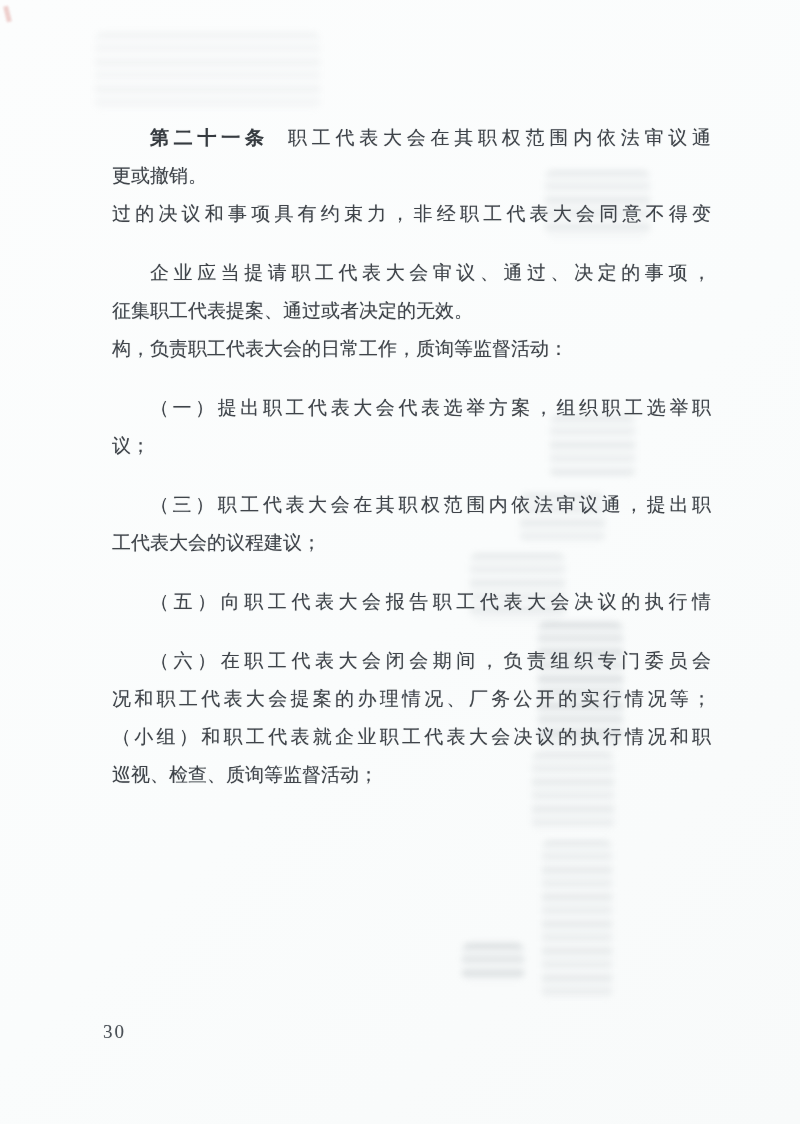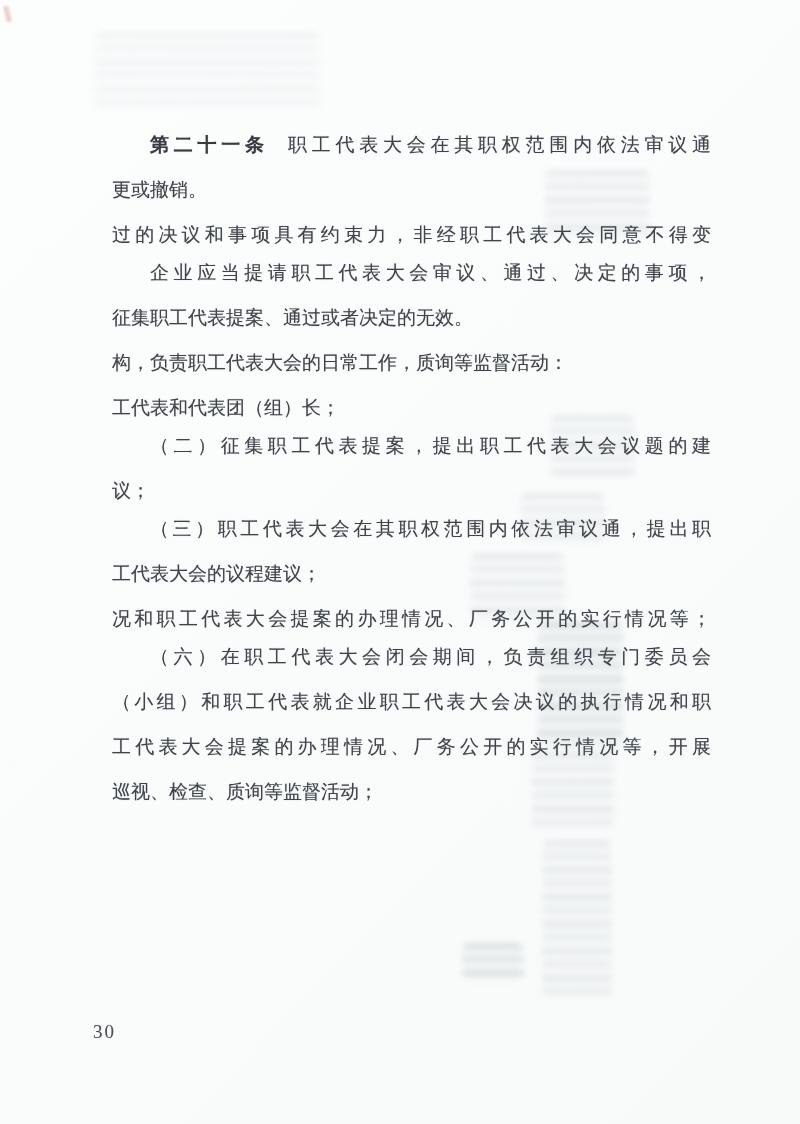--- a/index.html
+++ b/index.html
@@ -36,32 +36,32 @@
   .bleed.dark{opacity:.55;}
   .bleed.faint{opacity:.18;}
   
   .textblock{
     position:absolute;left:112px;top:119px;width:599px;
     color:#3f444a;
     font-size:19px;
     line-height:38px;
     text-shadow:0 0 1px rgba(63,68,74,.35);
   }
-  .ln{white-space:nowrap;margin-top:7px;}
+  .ln{white-space:nowrap;}
   .ln.jf{
     white-space:normal;
     text-align:justify;
     text-align-last:justify;
     text-justify:inter-character;
   }
   .ln.ind{text-indent:2em;}
-  .ln.ps{margin-top:0;}
+  .ln.ps{margin-top:21px;}
   .head{font-weight:700;color:#363b40;margin-right:19px;}
   .page-number{
-    position:absolute;left:93px;top:1019px;
+    position:absolute;left:103px;top:1019px;
     font-size:19px;line-height:26px;color:#4a5056;
     letter-spacing:2px;
     text-shadow:0 0 1px rgba(70,76,82,.3);
   }
 </style>
 </head>
 <body>
 
 <div class="page">
 
@@ -77,27 +77,26 @@
   <div class="bleed" style="left:542px;top:840px;width:70px;height:160px;"></div>
   <div class="bleed dark" style="left:462px;top:943px;width:62px;height:38px;"></div>
 
   <div class="textblock">
     <div class="ln ind jf"><span class="head">第二十一条</span><span>职工代表大会在其职权范围内依法审议通</span></div>
     <div class="ln"><span>更或撤销。</span></div>
     <div class="ln jf"><span>过的决议和事项具有约束力，非经职工代表大会同意不得变</span></div>
     <div class="ln ind jf ps"><span>企业应当提请职工代表大会审议、通过、决定的事项，</span></div>
     <div class="ln"><span>征集职工代表提案、通过或者决定的无效。</span></div>
     <div class="ln"><span>构，负责职工代表大会的日常工作，质询等监督活动：</span></div>
-    <div class="ln"><span>工代表和代表团（组）长；</span></div>
-    <div class="ln ind jf ps"><span>（二）征集职工代表提案，提出职工代表大会议题的建</span></div>
+    <div class="ln ind jf ps"><span>（一）提出职工代表大会代表选举方案，组织职工选举职</span></div>
     <div class="ln"><span>议；</span></div>
     <div class="ln ind jf ps"><span>（三）职工代表大会在其职权范围内依法审议通，提出职</span></div>
     <div class="ln"><span>工代表大会的议程建议；</span></div>
+    <div class="ln ind jf ps"><span>（五）向职工代表大会报告职工代表大会决议的执行情</span></div>
+    <div class="ln ind jf ps"><span>（六）在职工代表大会闭会期间，负责组织专门委员会</span></div>
     <div class="ln jf"><span>况和职工代表大会提案的办理情况、厂务公开的实行情况等；</span></div>
-    <div class="ln ind jf ps"><span>（六）在职工代表大会闭会期间，负责组织专门委员会</span></div>
     <div class="ln jf"><span>（小组）和职工代表就企业职工代表大会决议的执行情况和职</span></div>
-    <div class="ln jf"><span>工代表大会提案的办理情况、厂务公开的实行情况等，开展</span></div>
     <div class="ln"><span>巡视、检查、质询等监督活动；</span></div>
   </div>
 
   <div class="page-number">30</div>
 
 </div>
 
 </body></html>

